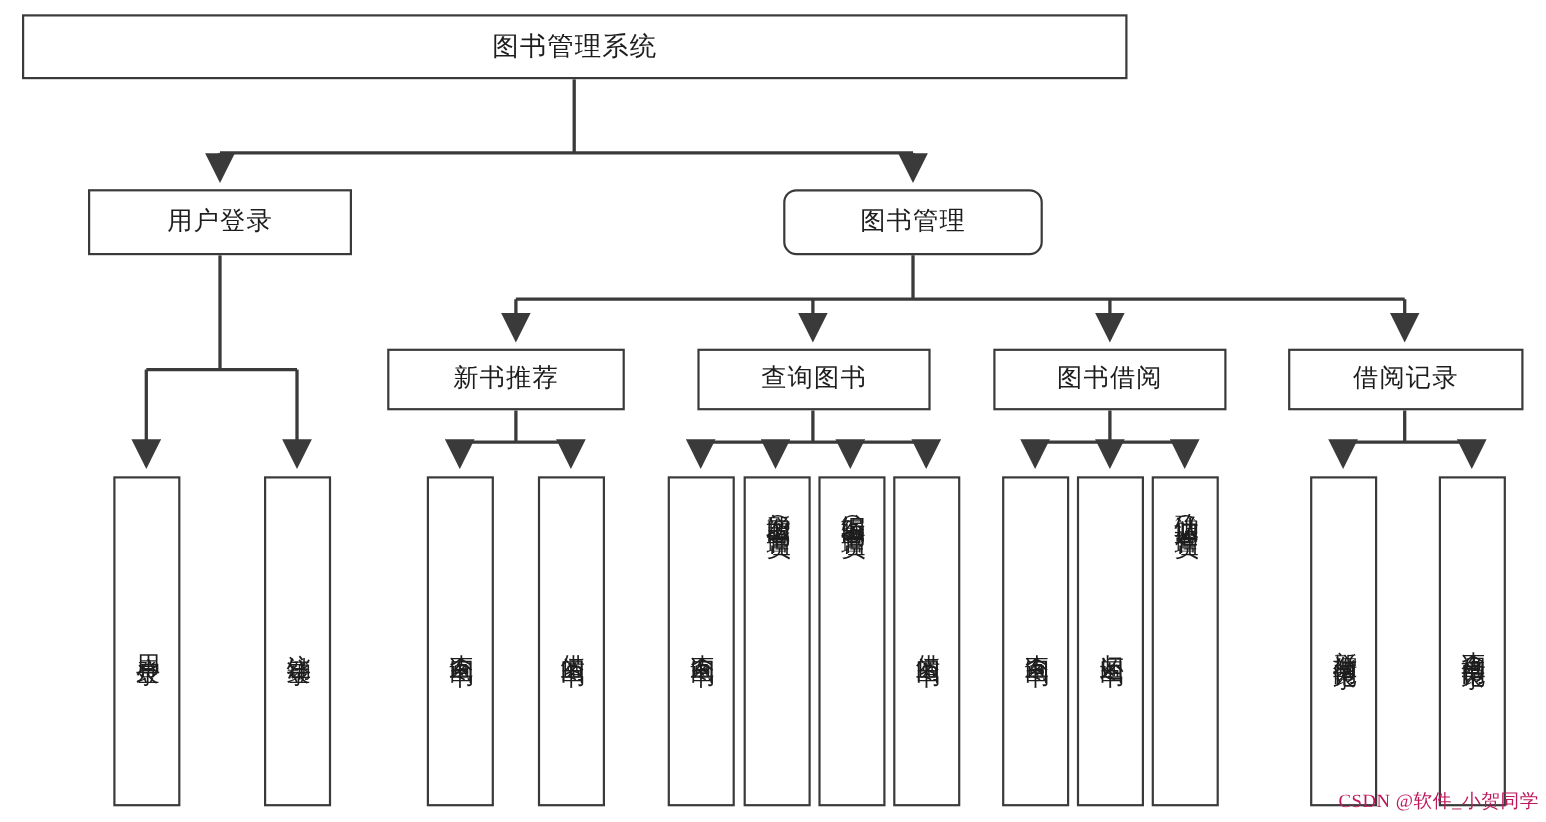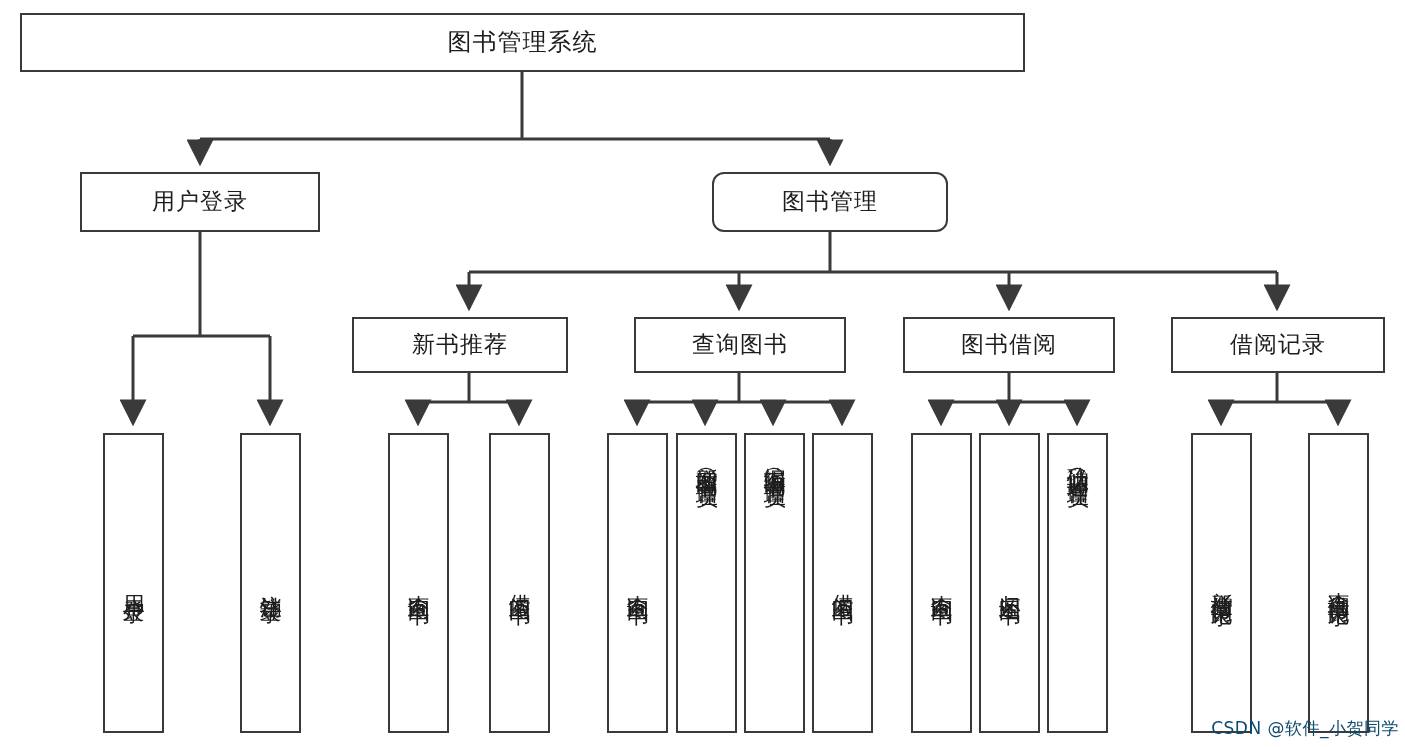--- a/index.html
+++ b/index.html
@@ -64,23 +64,24 @@
   }
   .node.vert.centered {
     align-items: center;
     padding-top: 0;
   }
   #watermark {
     position: absolute;
     right: 6px;
     bottom: 7px;
     font-size: 17px;
-    color: #0c4a6e;
+    color: #be185d;
     letter-spacing: 0.5px;
     white-space: nowrap;
+    font-family: Liberation Serif, serif;
   }
 </style>
 </head>
 <body>
 
 <div id="canvas">
 
   <svg id="wires" viewBox="0 0 1405 747" xmlns="http://www.w3.org/2000/svg">
     <defs>
       <marker id="arrow" viewBox="0 0 12 12" refX="10.5" refY="6" markerWidth="9" markerHeight="9" orient="auto-start-reverse">

